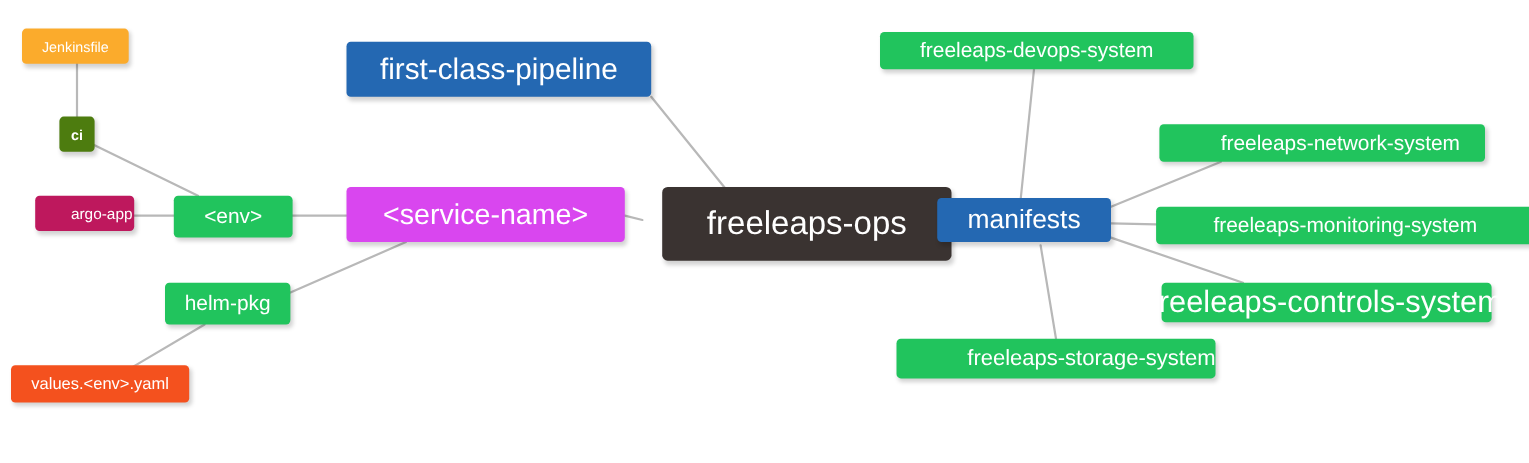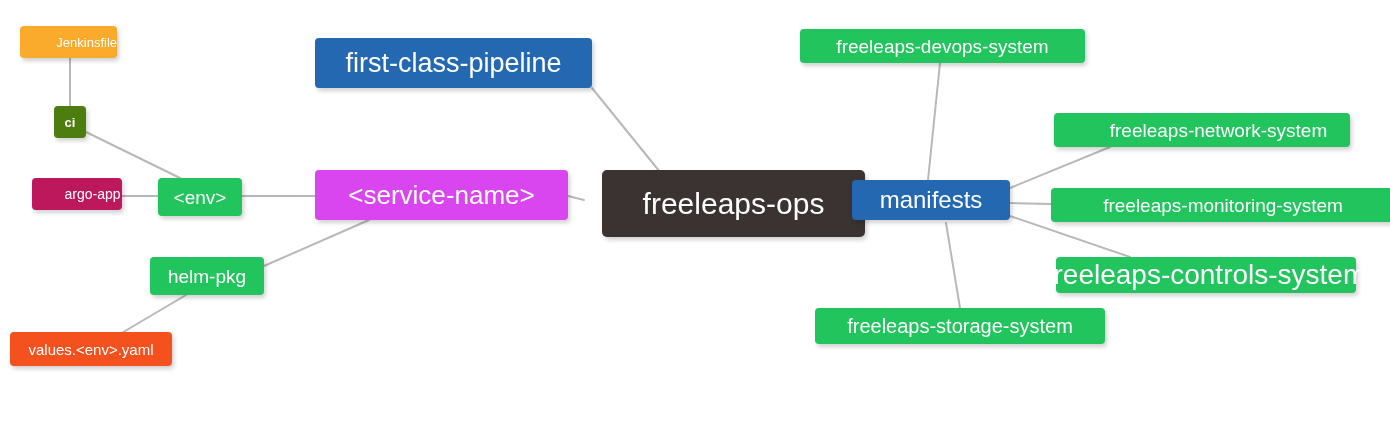--- a/index.html
+++ b/index.html
@@ -35,30 +35,30 @@
       <line x1="122" y1="196" x2="158" y2="196" stroke="#b8b8b8" stroke-width="2" stroke-linecap="round"></line>
       <line x1="70" y1="58" x2="70" y2="106" stroke="#b8b8b8" stroke-width="2" stroke-linecap="round"></line>
       <line x1="186" y1="295" x2="120" y2="334" stroke="#b8b8b8" stroke-width="2" stroke-linecap="round"></line>
       <line x1="940" y1="63" x2="928" y2="180" stroke="#b8b8b8" stroke-width="2" stroke-linecap="round"></line>
       <line x1="1010" y1="188" x2="1110" y2="147" stroke="#b8b8b8" stroke-width="2" stroke-linecap="round"></line>
       <line x1="1010" y1="203" x2="1051" y2="204" stroke="#b8b8b8" stroke-width="2" stroke-linecap="round"></line>
       <line x1="1010" y1="216" x2="1130" y2="257" stroke="#b8b8b8" stroke-width="2" stroke-linecap="round"></line>
       <line x1="946" y1="223" x2="960" y2="308" stroke="#b8b8b8" stroke-width="2" stroke-linecap="round"></line>
     </svg>
   <div id="node-layer">
-      <div class="node" style="left: 20px; top: 26px; width: 97px; height: 32px; background: rgb(251, 171, 44); font-size: 13px; border-radius: 4px; justify-content: flex-end;">
+      <div class="node" style="left: 20px; top: 26px; width: 97px; height: 32px; background: rgb(251, 171, 44); font-size: 13px; border-radius: 4px;">
         <span>Jenkinsfile</span>
       </div>
       <div class="node" style="left: 54px; top: 106px; width: 32px; height: 32px; background: #4d7c0f; font-size: 13px; border-radius: 4px; font-weight: bold;">
         <span>ci</span>
       </div>
       <div class="node" style="left: 32px; top: 178px; width: 90px; height: 32px; background: #be185d; font-size: 14px; border-radius: 4px; padding-left: 31px;">
         <span>argo-app</span>
       </div>
-      <div class="node" style="left: 158px; top: 178px; width: 84px; height: 38px; background: rgb(33, 196, 93); font-size: 19px; border-radius: 4px;">
+      <div class="node" style="left: 158px; top: 178px; width: 108px; height: 38px; background: rgb(33, 196, 93); font-size: 19px; border-radius: 4px;">
         <span>&lt;env&gt;</span>
       </div>
       <div class="node" style="left: 150px; top: 257px; width: 114px; height: 38px; background: rgb(33, 196, 93); font-size: 19px; border-radius: 4px;">
         <span>helm-pkg</span>
       </div>
       <div class="node" style="left: 10px; top: 332px; width: 162px; height: 34px; background: rgb(244, 81, 30); font-size: 15px; border-radius: 4px;">
         <span>values.&lt;env&gt;.yaml</span>
       </div>
       <div class="node" style="left: 315px; top: 38px; width: 277px; height: 50px; background: rgb(36, 104, 178); font-size: 27px; border-radius: 4px;">
         <span>first-class-pipeline</span>
@@ -77,17 +77,17 @@
       </div>
       <div class="node" style="left: 1054px; top: 113px; width: 296px; height: 34px; background: rgb(33, 196, 93); font-size: 19px; border-radius: 4px; padding-left: 33px;">
         <span>freeleaps-network-system</span>
       </div>
       <div class="node" style="left: 1051px; top: 188px; width: 344px; height: 34px; background: rgb(33, 196, 93); font-size: 19px; border-radius: 4px; text-align: right;">
         <span>freeleaps-monitoring-system</span>
       </div>
       <div class="node" style="left: 1056px; top: 257px; width: 300px; height: 36px; background: rgb(33, 196, 93); font-size: 28px; border-radius: 4px;">
         <span>freeleaps-controls-system</span>
       </div>
-      <div class="node" style="left: 815px; top: 308px; width: 290px; height: 36px; background: rgb(33, 196, 93); font-size: 20px; border-radius: 4px;">
+      <div class="node" style="left: 815px; top: 308px; width: 290px; height: 36px; background: rgb(33, 196, 93); font-size: 20px; border-radius: 4px; justify-content: flex-end;">
         <span>freeleaps-storage-system</span>
       </div>
     </div>
 </div>
 
 </body></html>

